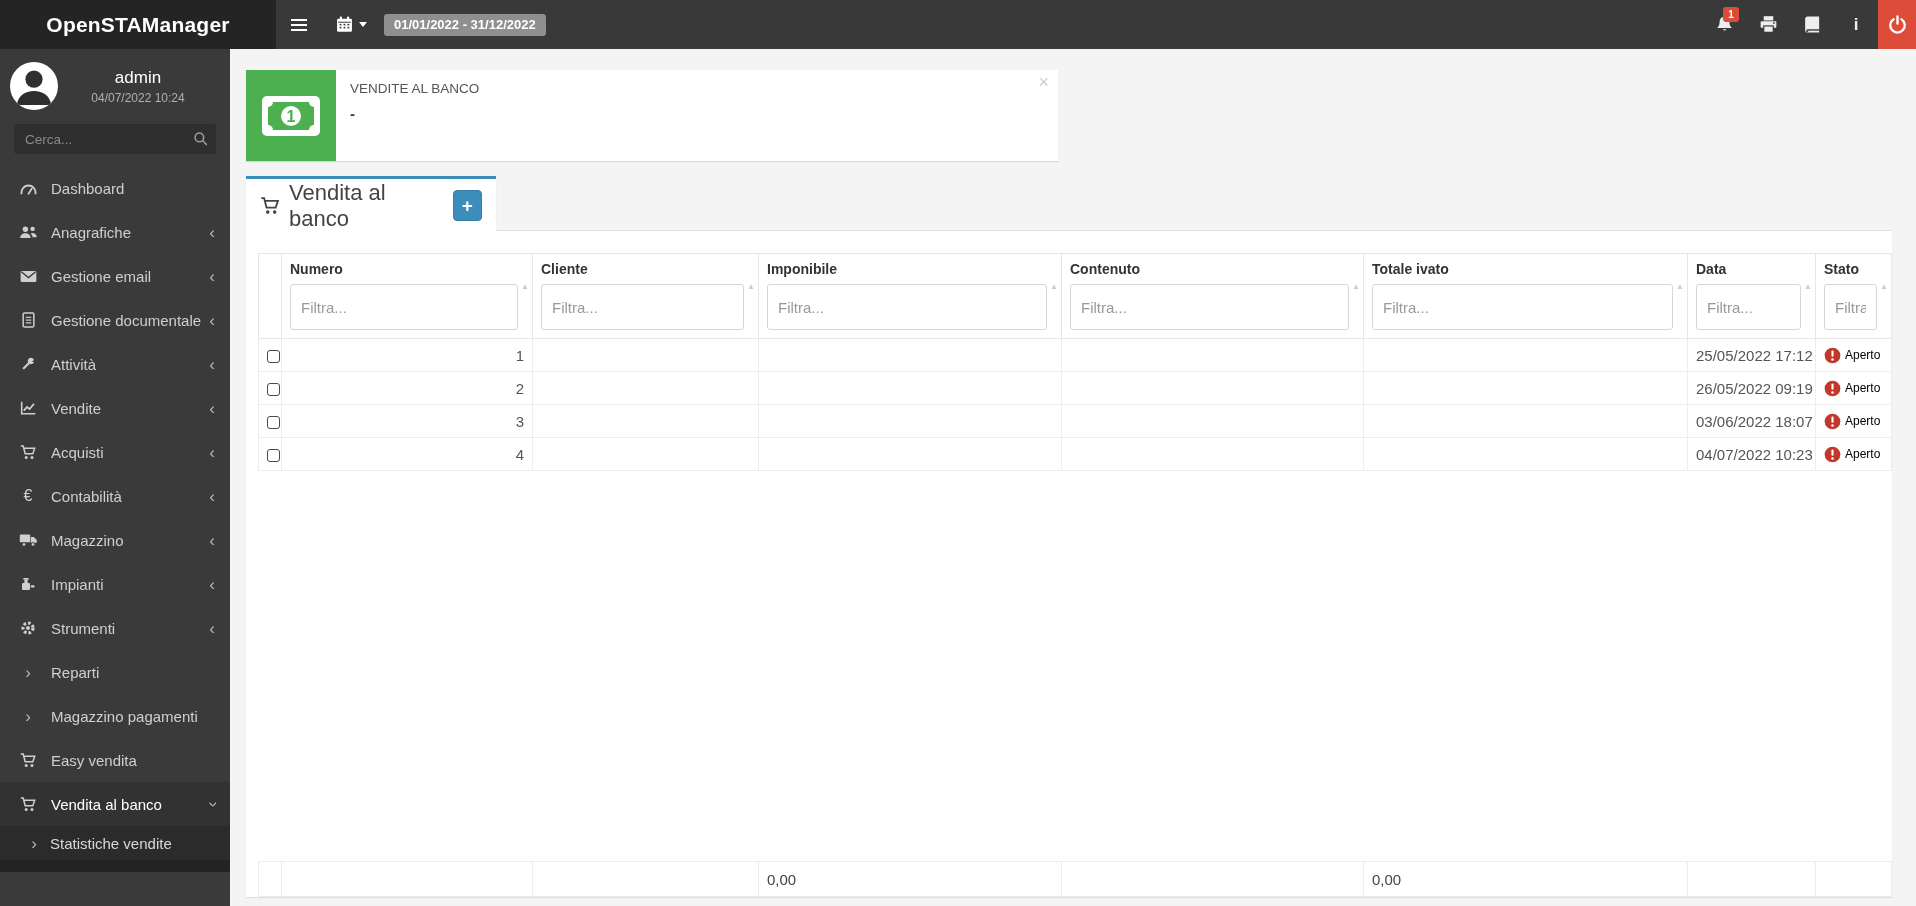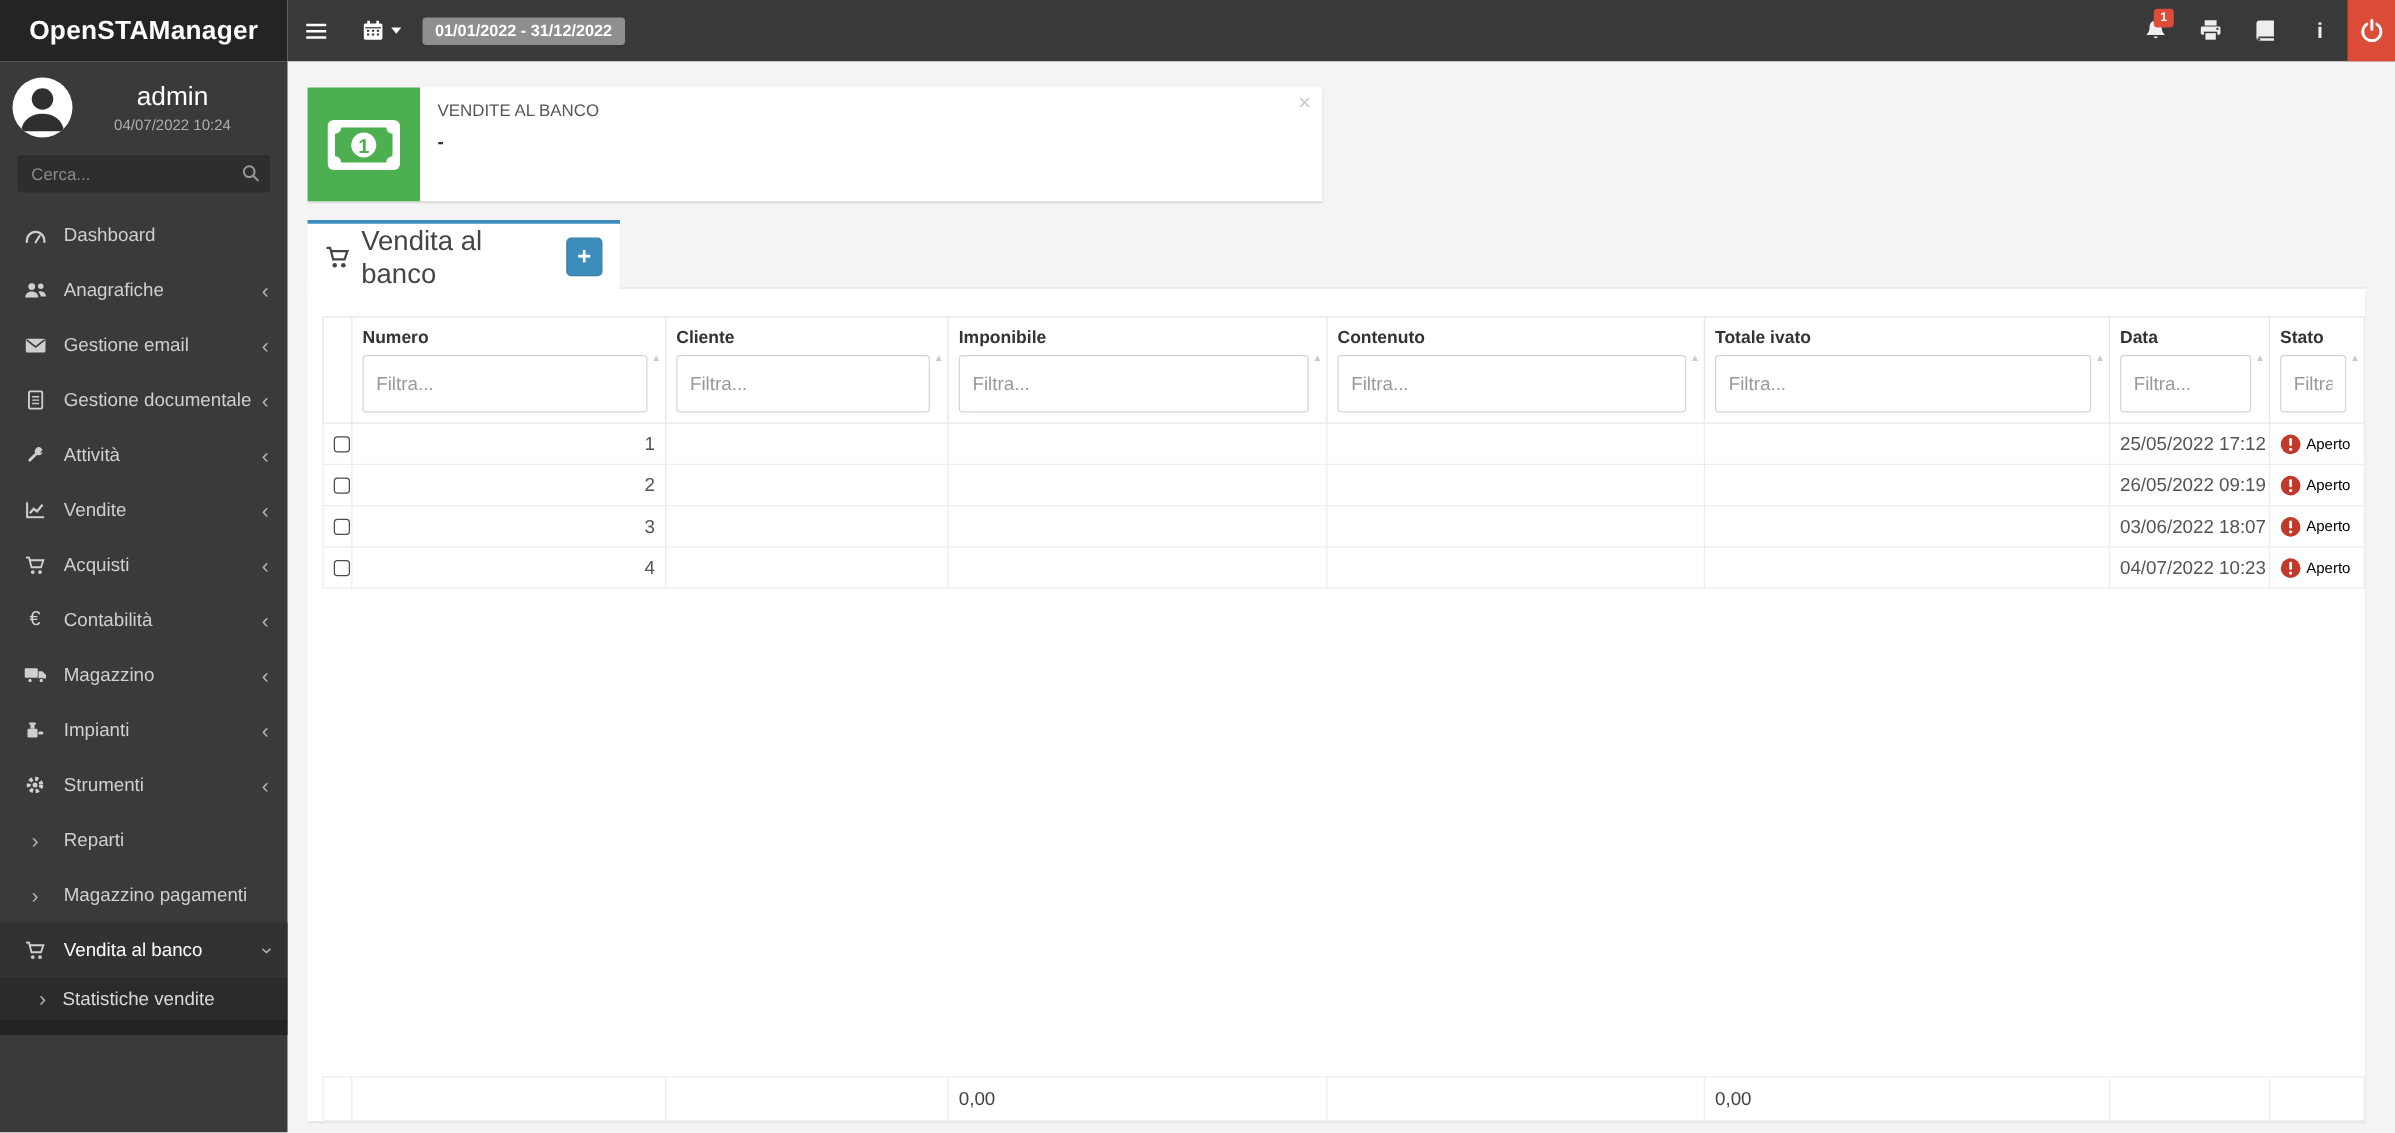--- a/index.html
+++ b/index.html
@@ -6,21 +6,21 @@
   html,body { width:1916px; height:906px; }
   body {
     position:relative; overflow:hidden;
     font-family:"Liberation Sans", sans-serif;
     background:#f4f4f4; color:#333;
   }
   svg { display:block; }
 
   
   .header { position:absolute; top:0; left:0; right:0; height:49px; display:flex; z-index:20; }
-  .logo { width:230px; height:49px; background:#242424; color:#fff; display:flex; align-items:center; justify-content:center;
+  .logo { width:276px; height:49px; background:#242424; color:#fff; display:flex; align-items:center; justify-content:center;
           font-size:21px; font-weight:bold; letter-spacing:.2px; }
   .nav { flex:1; background:#393939; display:flex; align-items:center;text-align:center; }
   .nav-btn { height:49px; display:flex; align-items:center; justify-content:center; cursor:pointer; color:#eee; }
   .hamburger { width:46px; flex-direction:column; gap:3px; }
   .hamburger span { width:16px; height:2px; background:#fff; display:block; }
   .cal-btn { padding:0 9px 0 14px; gap:6px; }
   .caret-down { width:0; height:0; border-left:4px solid transparent; border-right:4px solid transparent; border-top:5px solid #fff; }
   .date-badge { margin-left:8px; background:#8f8f8f; color:#fff; font-size:13px; font-weight:bold;
                 padding:3px 10px 4px; border-radius:3px; cursor:pointer; }
   .nav-right { margin-left:auto; display:flex; align-items:center; height:49px; }
@@ -28,21 +28,21 @@
   .bell-badge { position:absolute; top:7px; right:7px; min-width:16px; height:15px; background:#dd4b39; color:#fff;
                 font-size:10px; font-weight:bold; border-radius:3px; display:flex; align-items:center; justify-content:center; padding:0 3px; }
   .info-i { font-size:17px; font-weight:bold; }
   .power-btn { width:38px; height:49px; background:#dd4b39; display:flex; align-items:center; justify-content:center; cursor:pointer; color:#fff; }
 
   
   .sidebar { position:absolute; top:49px; left:0; bottom:0; width:230px; background:#3a3a3a; color:#cfcfcf; z-index:10; }
   .user-panel { display:flex; align-items:center; padding:13px 12px 6px 10px; }
   .avatar { width:48px; height:48px; border-radius:50%; background:#fff; display:flex; align-items:center; justify-content:center; overflow:hidden; flex:none; }
   .user-info { flex:1; text-align:center; }
-  .user-name { color:#fff; font-size:21px; }
+  .user-name { color:#fff; font-size:17px; }
   .user-date { color:#b0b0b0; font-size:12px; margin-top:3px; }
   .search-box { position:relative; margin:8px 14px 12px; }
   .search-box input { width:100%; height:30px; background:#2e2e2e; border:1px solid #2e2e2e; border-radius:3px;
                       color:#ccc; font-size:13.5px; padding:0 30px 0 10px; font-family:inherit; outline:none; }
   .search-box input::placeholder { color:#8a8a8a; opacity:1; }
   .search-ic { position:absolute; right:8px; top:7px; color:#9a9a9a; }
   .menu { list-style:none; }
   .menu li { height:44px; display:flex; align-items:center; padding:0 15px 0 18px; font-size:15px; cursor:pointer; }
   .mi-icon { width:20px; margin-right:13px; display:flex; justify-content:center; color:#cfcfcf; flex:none; }
   .mi-label { white-space:nowrap; }
@@ -310,20 +310,30 @@
       <span class="mi-label">Strumenti</span>
       <span class="mi-arrow">‹</span>
     </li>
     <li>
       <span class="mi-icon chev-txt">›</span>
       <span class="mi-label">Reparti</span>
     </li>
     <li>
       <span class="mi-icon chev-txt">›</span>
       <span class="mi-label">Magazzino pagamenti</span>
+    </li>
+    <li>
+      <span class="mi-icon">
+          <svg width="17" height="15" viewBox="0 0 17 15">
+            <path d="M.8 1h2.4l2 7.8h7.6l1.9-5.6H4.2" fill="none" stroke="currentColor" stroke-width="1.5"></path>
+            <circle cx="6.2" cy="12.6" r="1.5" fill="currentColor"></circle>
+            <circle cx="12" cy="12.6" r="1.5" fill="currentColor"></circle>
+          </svg>
+        </span>
+      <span class="mi-label">Easy vendita</span>
     </li>
     <li class="active">
       <span class="mi-icon">
           <svg width="17" height="15" viewBox="0 0 17 15">
             <path d="M.8 1h2.4l2 7.8h7.6l1.9-5.6H4.2" fill="none" stroke="currentColor" stroke-width="1.5"></path>
             <circle cx="6.2" cy="12.6" r="1.5" fill="currentColor"></circle>
             <circle cx="12" cy="12.6" r="1.5" fill="currentColor"></circle>
           </svg>
         </span>
       <span class="mi-label">Vendita al banco</span>

